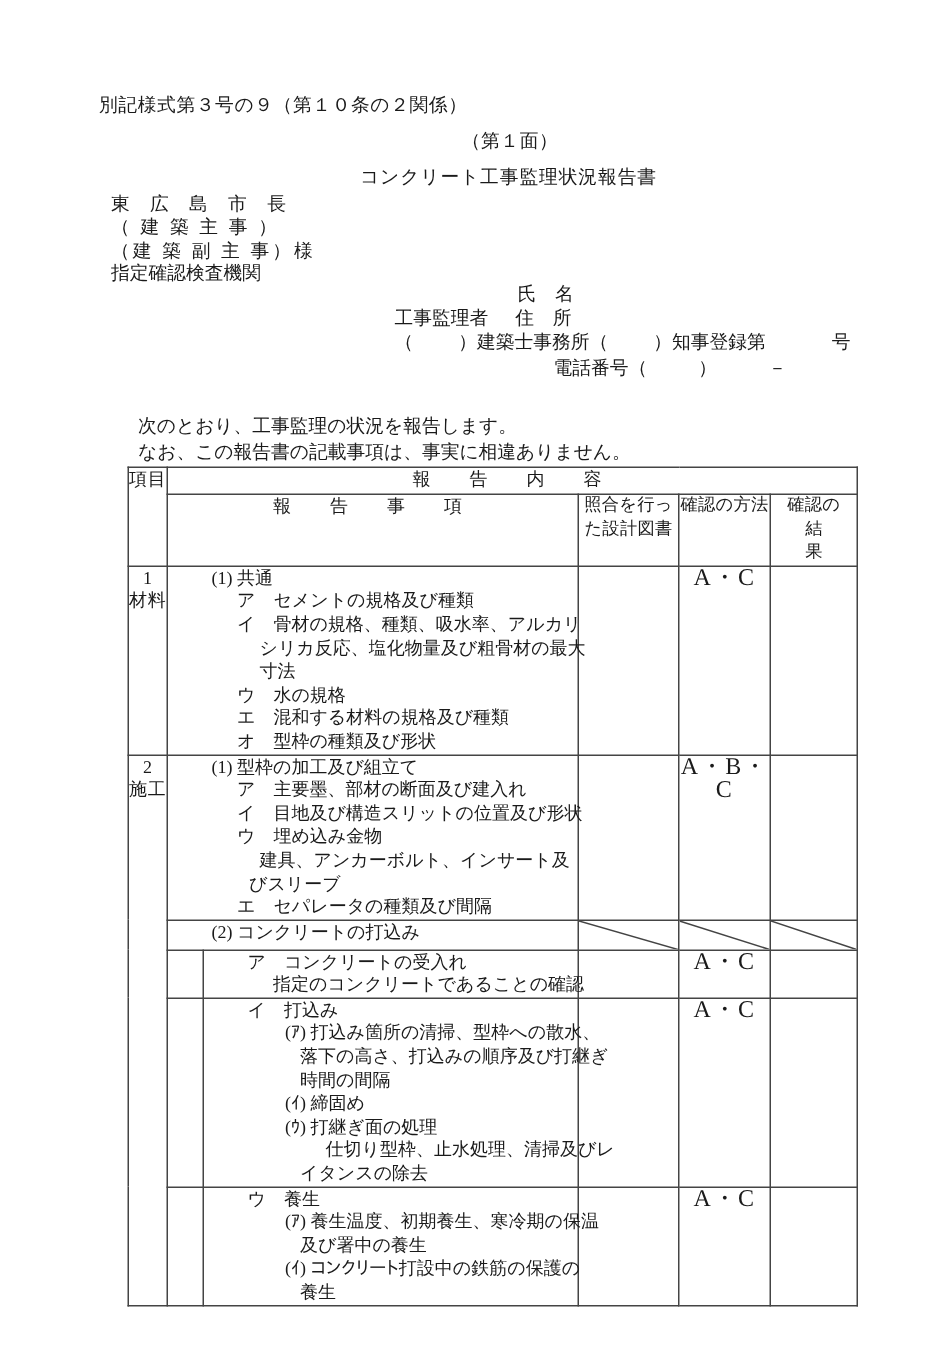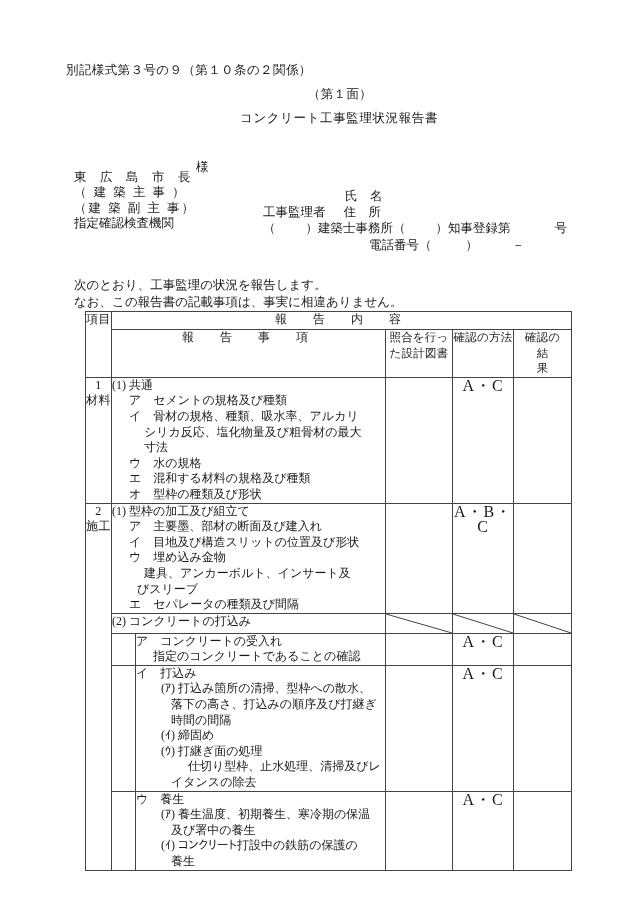--- a/index.html
+++ b/index.html
@@ -53,21 +53,21 @@
   }
 
   
   .recipient {
     position: absolute;
     left: 74px; top: 129px;
     font-size: 12.5px;
     line-height: 15.4px;
   }
   .recipient .ln { white-space: nowrap; }
-  .sp-wide { letter-spacing: 5.2px; margin-top: 41px; }
+  .sp-wide { letter-spacing: 5.2px; }
   .sp-mid  { letter-spacing: 2.0px; }
   .sama {
     position: absolute;
     left: 196px; top: 159px;
     font-size: 12.5px;
   }
 
   
   .supervisor {
     position: absolute;
@@ -81,23 +81,24 @@
   .ind-2 { padding-left: 106px; }
   .gap-b { display: inline-block; width: 30px; }
   .gap-c { display: inline-block; width: 34px; }
   .gap-d { display: inline-block; width: 44px; }
   .gap-e { display: inline-block; width: 18px; }
   .paren { letter-spacing: 0; }
 
   
   .intro {
     position: absolute;
-    left: 74px; top: 277px;
+    left: 92px; top: 277px;
     font-size: 12.5px;
     line-height: 16.5px;
+    font-family: Liberation Mono, monospace;
   }
   .intro div { white-space: nowrap; }
 
   
   .tbl-wrap {
     position: absolute;
     left: 85px; top: 311px;
     width: 463px;
   }
   table.form {
@@ -145,21 +146,21 @@
     line-height: 14.5px;
     letter-spacing: 0.2px;
     padding: 2px 1px;
   }
   .hdr-result-l1 { display: block; }
   .hdr-result-l2 { display: block; letter-spacing: 6px; padding-left: 6px; }
 
   .cell-body {
     padding: 1px 2px 2px 4px;
   }
-  .cell-body .l { white-space: nowrap; display: block; }
+  .cell-body .l { white-space: nowrap; display: block; margin-left: 29px; }
   .i0  { padding-left: 0px; }
   .i1  { padding-left: 17px; }
   .i2  { padding-left: 32px; }
   .i3  { padding-left: 25px; }
   .i5  { padding-left: 35px; }
   .i6  { padding-left: 52px; }
 
   .sec-label {
     text-align: center;
     vertical-align: middle;

